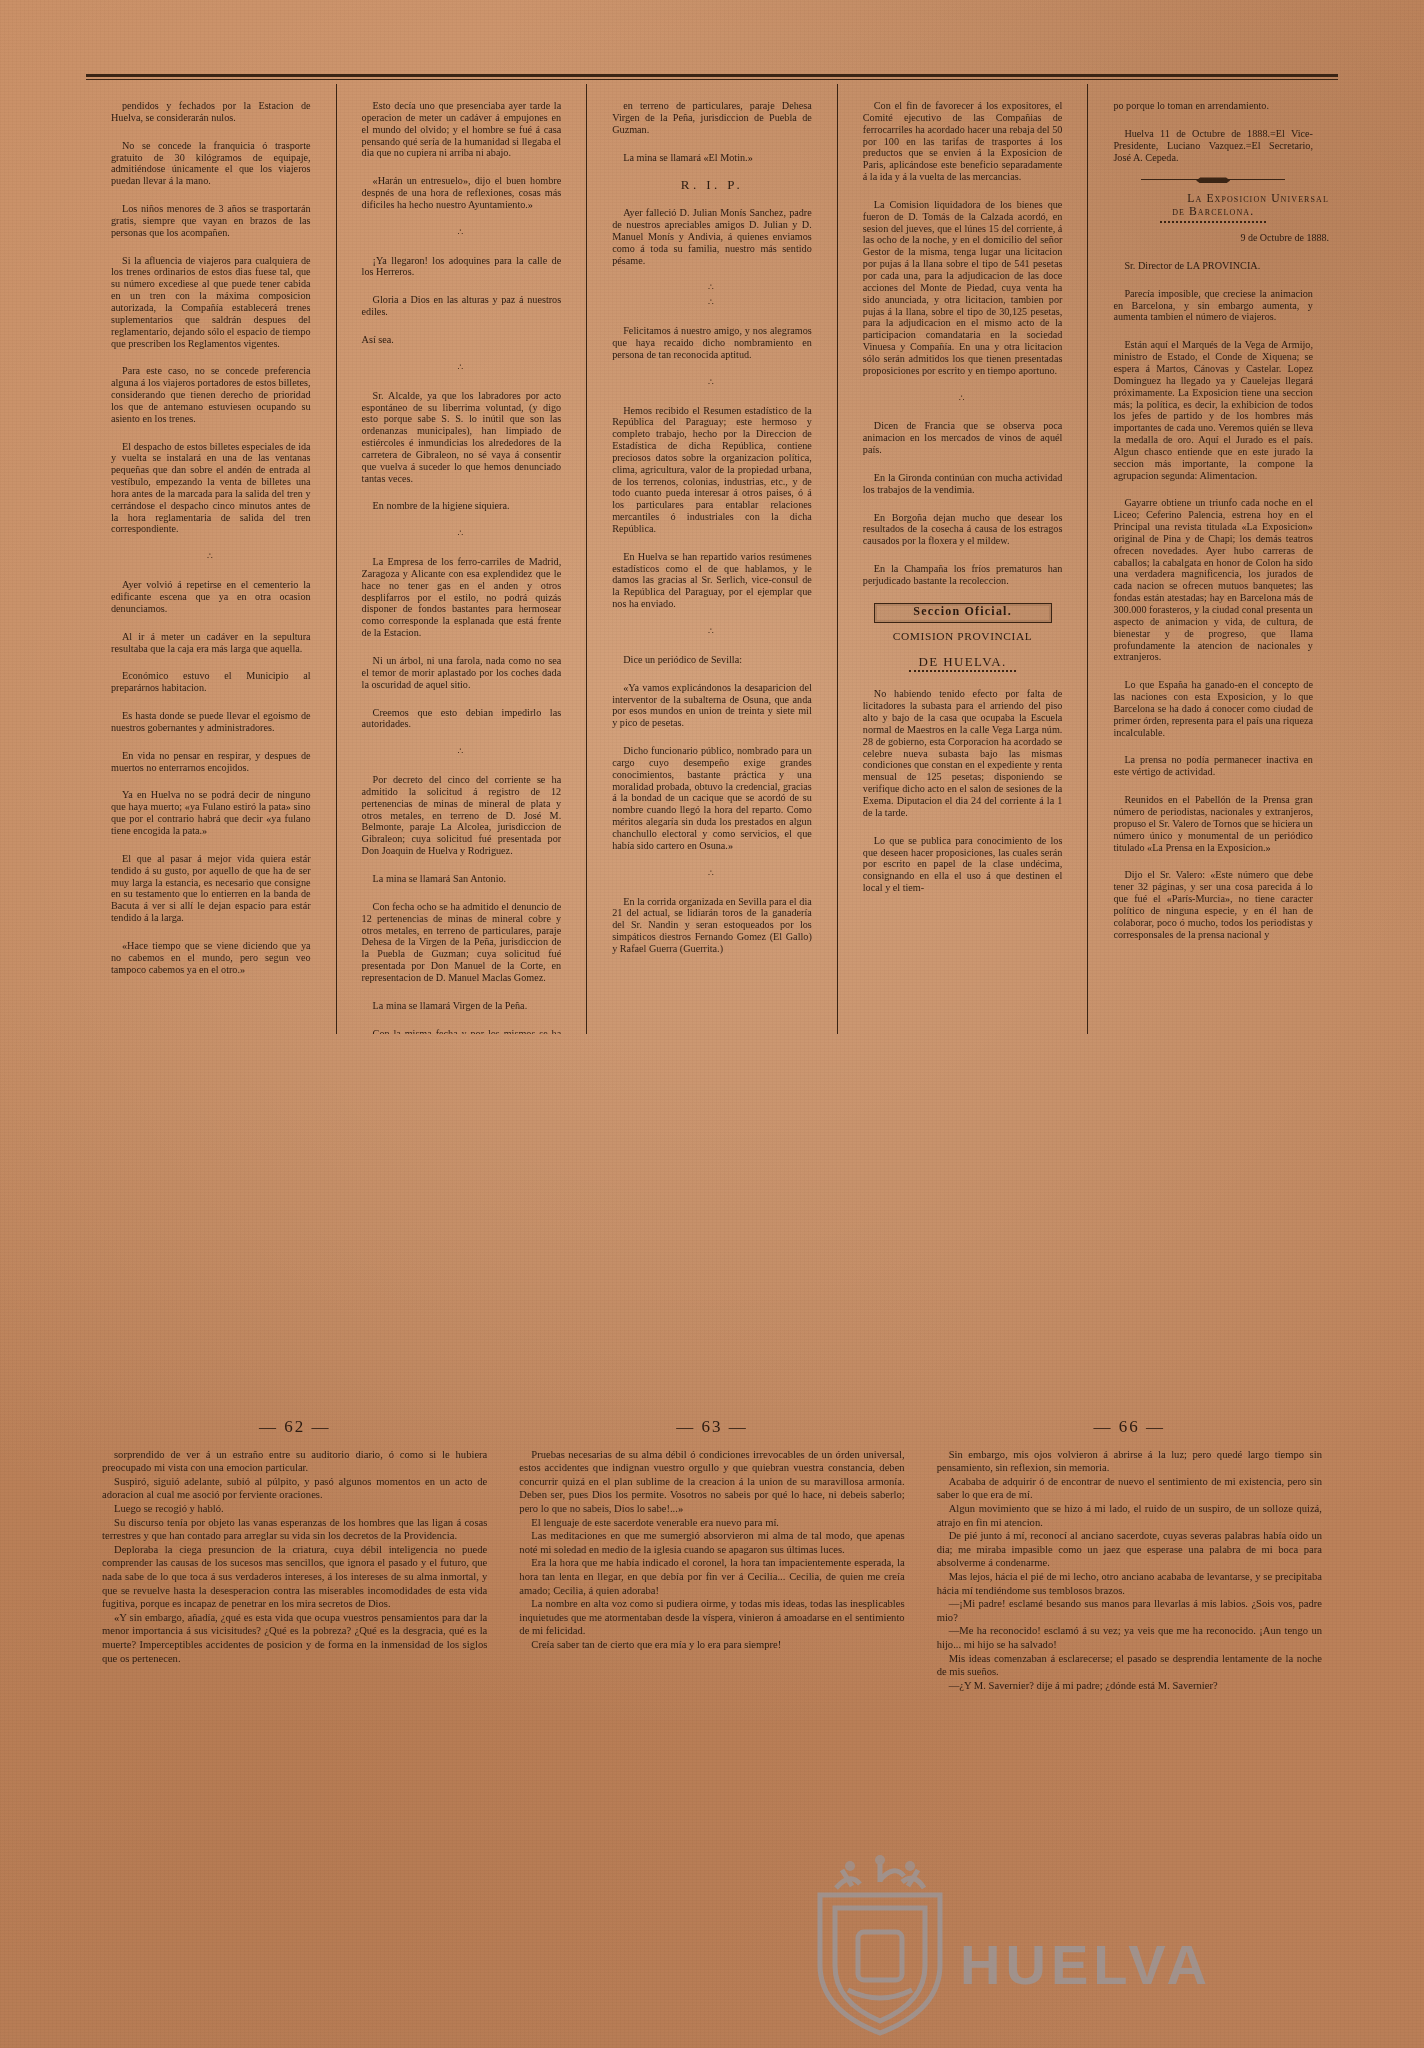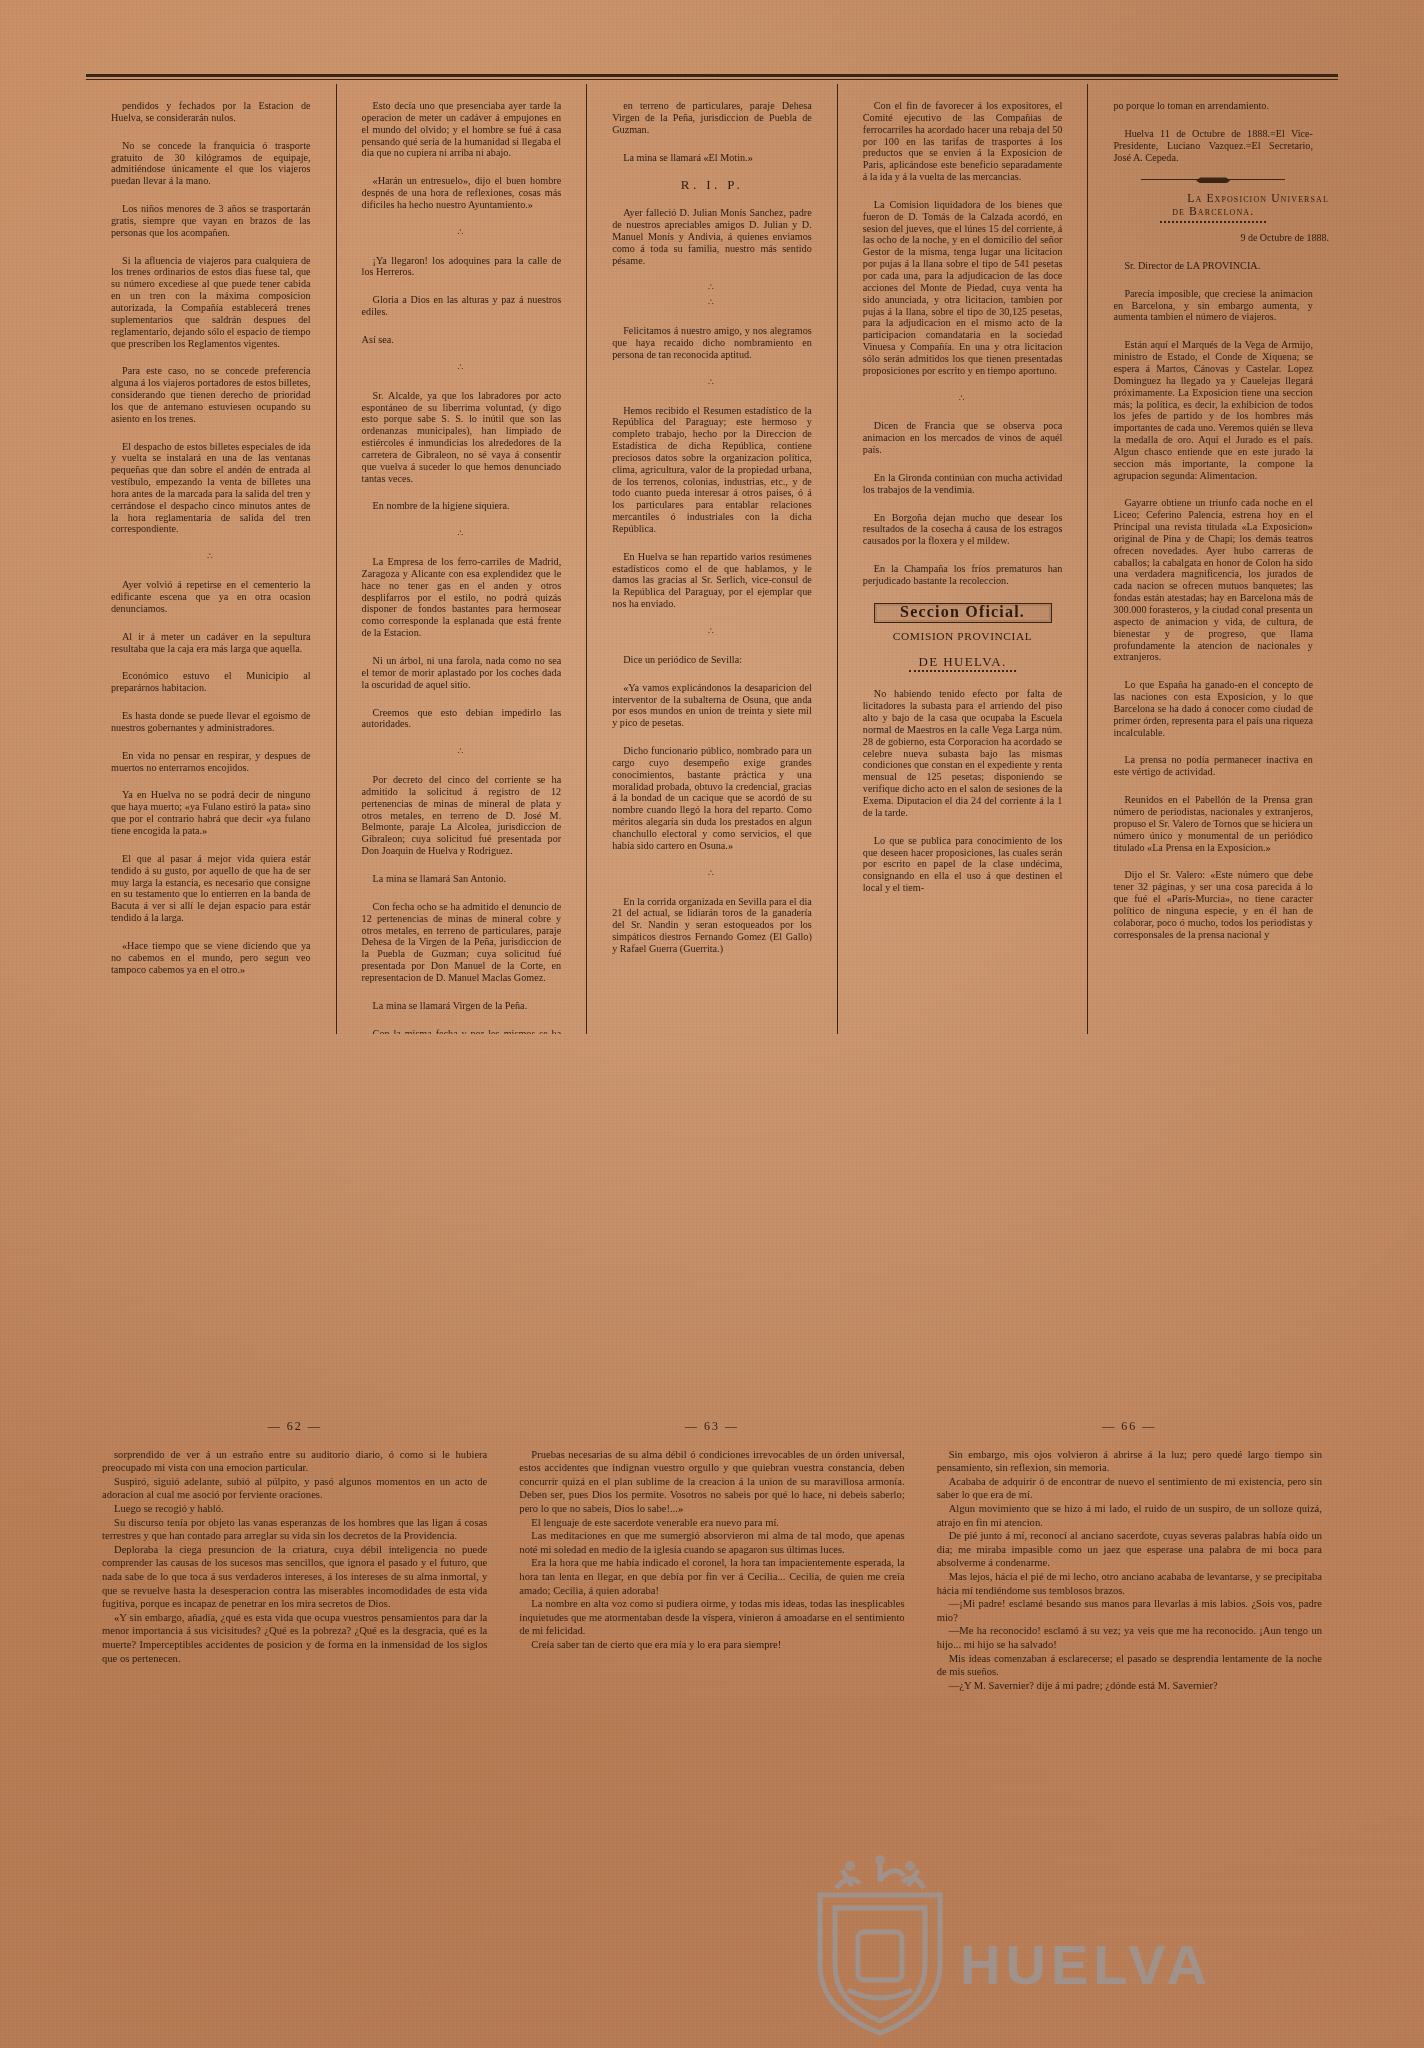--- a/index.html
+++ b/index.html
@@ -80,21 +80,21 @@
   .hr-dot{
     width:46%;margin:3px auto 9px auto;height:0;
     border-top:2px dotted #3a2414;
   }
   
   .banner{
     margin:12px auto 6px auto;width:76%;
     text-align:center;
     border:1.6px solid #3a2414;
     padding:2.5px 0 3.5px 0;
-    font-size:16px;letter-spacing:1.2px;font-weight:700;
+    font-size:12px;letter-spacing:1.2px;font-weight:700;
     background:rgba(60,35,18,.05);
     box-shadow:0 0 0 2px rgba(58,36,20,.12) inset;
   }
   .sub-c{
     text-align:center;font-size:11.4px;letter-spacing:.6px;margin-top:8px;
   }
   .sub-c2{
     text-align:center;font-size:13px;letter-spacing:1.4px;margin-top:13px;
   }
   .big-hd{
@@ -112,21 +112,21 @@
     position:absolute;left:86px;top:1420px;width:1252px;height:600px;
     display:flex;
   }
   .fcol{
     flex:1 1 0;padding:0 16px;
     font-size:10.6px;line-height:13.6px;
     text-align:justify;hyphens:auto;overflow:hidden;
   }
   .fcol p{margin:0;text-indent:12px;}
   .pnum{
-    text-align:center;font-size:12px;letter-spacing:2px;
+    text-align:center;font-size:17px;letter-spacing:2px;
     margin:0 0 14px 0;
   }
 
   
   .wm{
     position:absolute;left:770px;top:1840px;width:560px;height:200px;
     pointer-events:none;opacity:.55;
   }
   .wm .shield{position:absolute;left:10px;top:0;}
   .wm .wtext{

